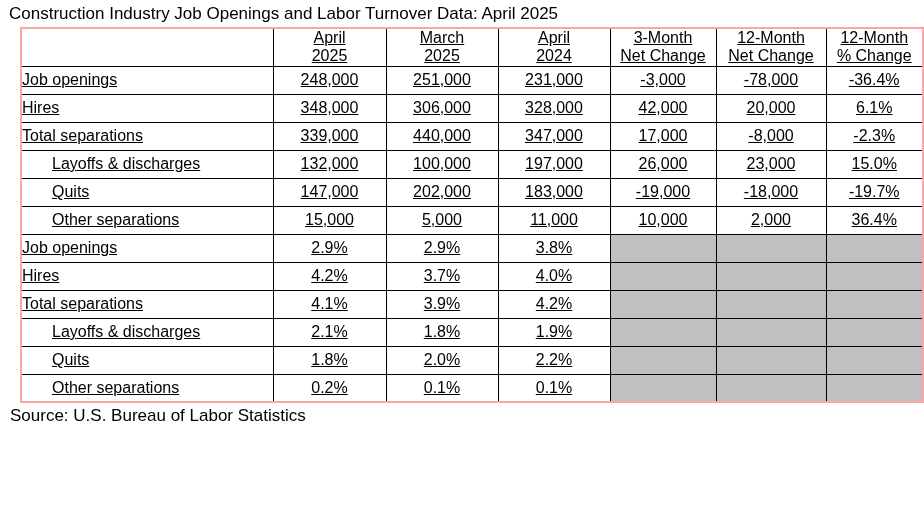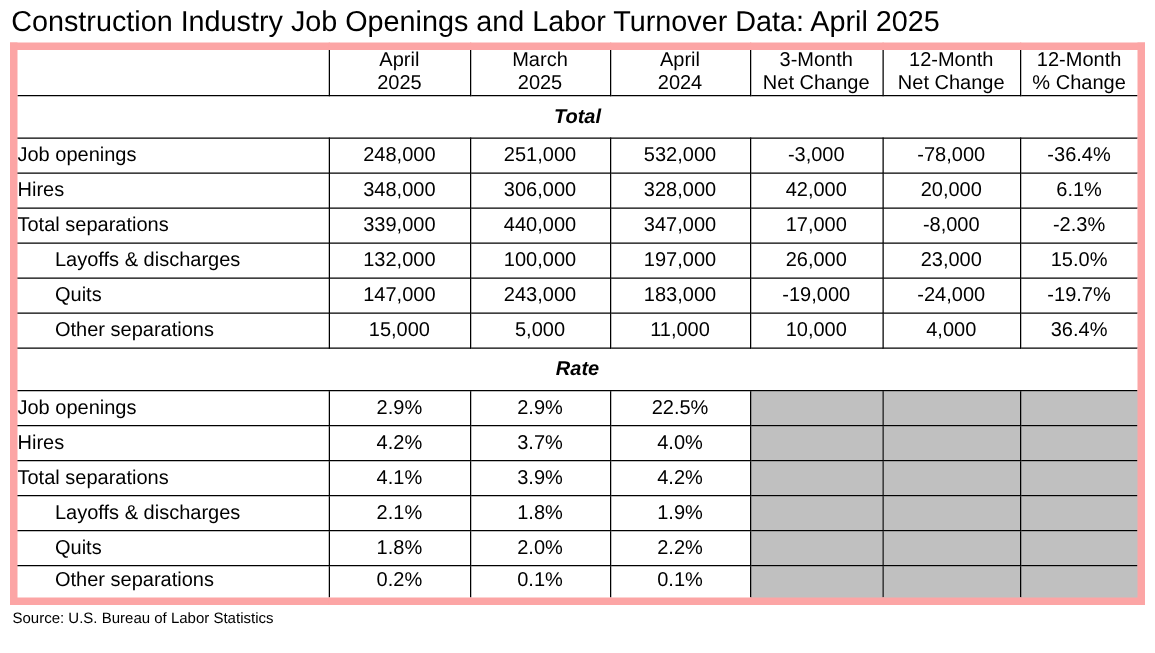--- a/index.html
+++ b/index.html
@@ -9,29 +9,30 @@
     color: #000000;
   }
   .page {
     width: 924px;
     height: 522px;
     background: #ffffff;
     overflow: hidden;
     position: relative;
   }
   .title {
-    font-size: 23px;
+    font-size: 17px;
     padding: 4px 0 3px 9px;
     white-space: nowrap;
   }
   table.jolts {
     border-collapse: collapse;
     table-layout: fixed;
-    margin-left: 8px;
-    border: 6px solid #fca5a5;
+    margin-left: 20px;
+    border: 2px solid #fca5a5;
+    text-decoration: underline;
   }
   table.jolts th, table.jolts td {
     border: 1px solid #000;
     font-size: 16px;
     font-weight: normal;
     text-align: center;
     vertical-align: middle;
     overflow: hidden;
     white-space: nowrap;
   }
@@ -44,21 +45,21 @@
     height: 34px;
     font-weight: bold;
     font-style: italic;
   }
   tr.data-row td { height: 28px; }
   tr.data-row td.label {
     text-align: left;
   }
   tr.data-row td.label.indent { padding-left: 30px; }
   .source {
-    font-size: 12px;
+    font-size: 17px;
     padding: 3px 0 0 10px;
   }
 </style>
 </head>
 <body>
 
 <div class="page">
 
   <div class="title">Construction Industry Job Openings and Labor Turnover Data: April 2025</div>
 
@@ -95,28 +96,25 @@
           <span>12-Month</span><br>
           <span>Net Change</span>
         </th>
         <th>
           <span>12-Month</span><br>
           <span>% Change</span>
         </th>
       </tr>
     </thead>
     <tbody>
-        <tr class="section-row">
-      <td colspan="7">Total</td>
-    </tr>
         <tr class="data-row">
       <td class="label">Job openings</td>
     <td>248,000</td>
           <td>251,000</td>
-          <td>532,000</td>
+          <td>231,000</td>
           <td>-3,000</td>
           <td>-78,000</td>
           <td>-36.4%</td>
         </tr>
         <tr class="data-row">
       <td class="label">Hires</td>
     <td>348,000</td>
           <td>306,000</td>
           <td>328,000</td>
           <td>42,000</td>
@@ -137,43 +135,40 @@
     <td>132,000</td>
           <td>100,000</td>
           <td>197,000</td>
           <td>26,000</td>
           <td>23,000</td>
           <td>15.0%</td>
         </tr>
         <tr class="data-row">
       <td class="label indent">Quits</td>
     <td>147,000</td>
-          <td>243,000</td>
+          <td>202,000</td>
           <td>183,000</td>
           <td>-19,000</td>
-          <td>-24,000</td>
+          <td>-18,000</td>
           <td>-19.7%</td>
         </tr>
         <tr class="data-row">
       <td class="label indent">Other separations</td>
     <td>15,000</td>
           <td>5,000</td>
           <td>11,000</td>
           <td>10,000</td>
-          <td>4,000</td>
+          <td>2,000</td>
           <td>36.4%</td>
         </tr>
-        <tr class="section-row">
-      <td colspan="7">Rate</td>
-    </tr>
         <tr class="data-row">
       <td class="label">Job openings</td>
     <td>2.9%</td>
           <td>2.9%</td>
-          <td>22.5%</td>
+          <td>3.8%</td>
           <td style="background: rgb(192, 192, 192);"></td>
           <td style="background: rgb(192, 192, 192);"></td>
           <td style="background: rgb(192, 192, 192);"></td>
         </tr>
         <tr class="data-row">
       <td class="label">Hires</td>
     <td>4.2%</td>
           <td>3.7%</td>
           <td>4.0%</td>
           <td style="background: rgb(192, 192, 192);"></td>

